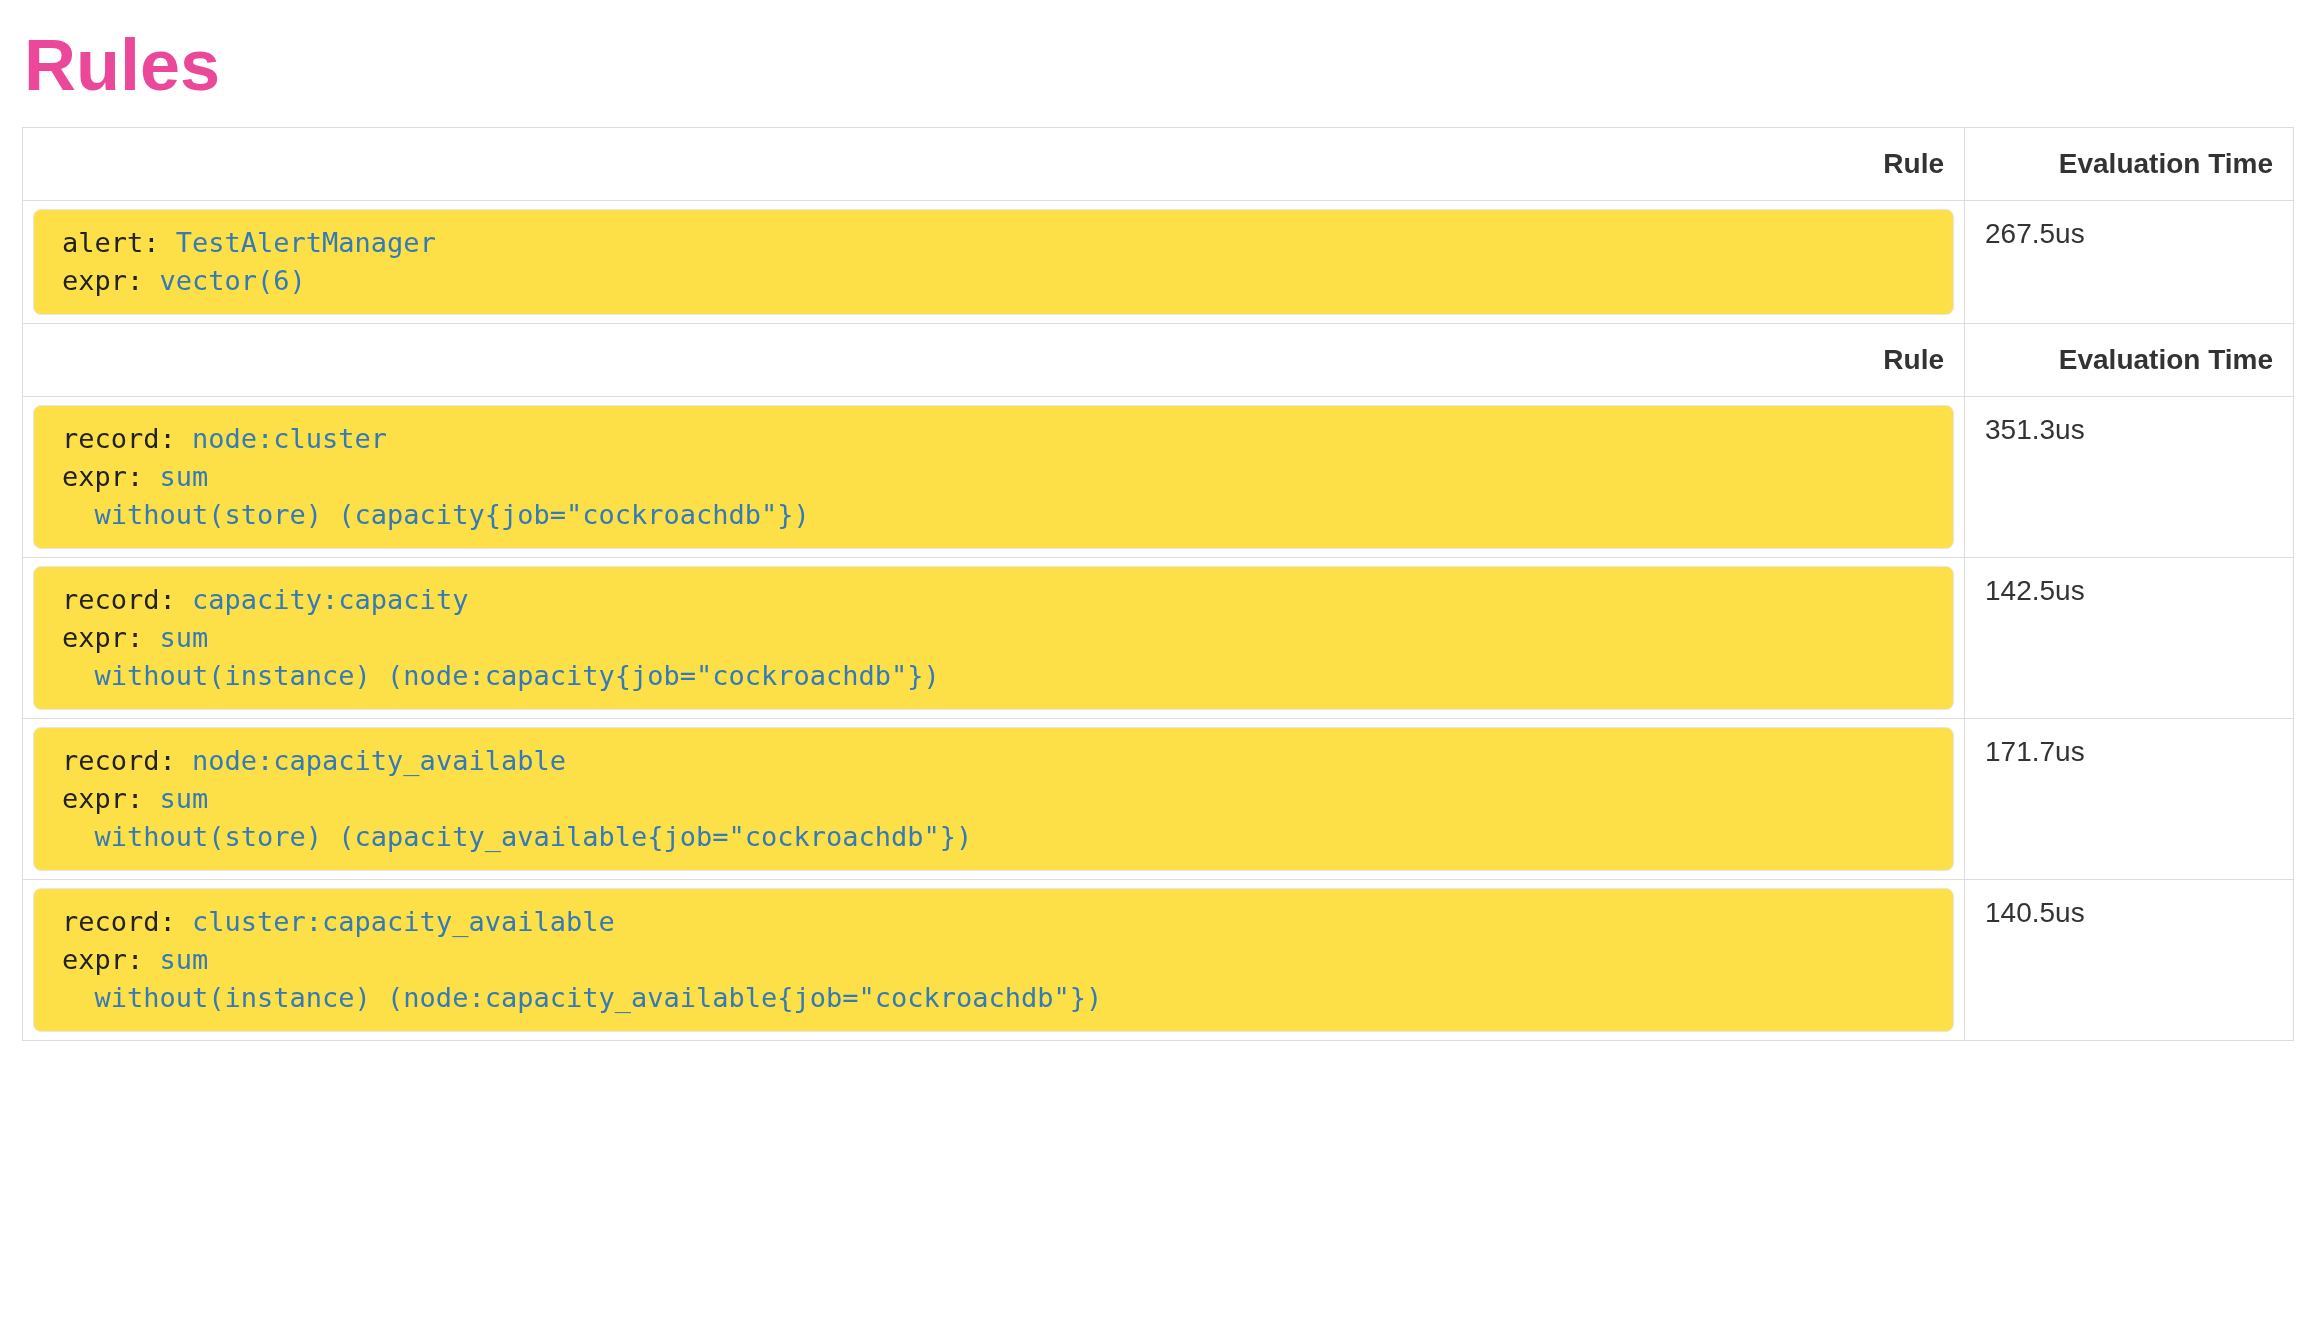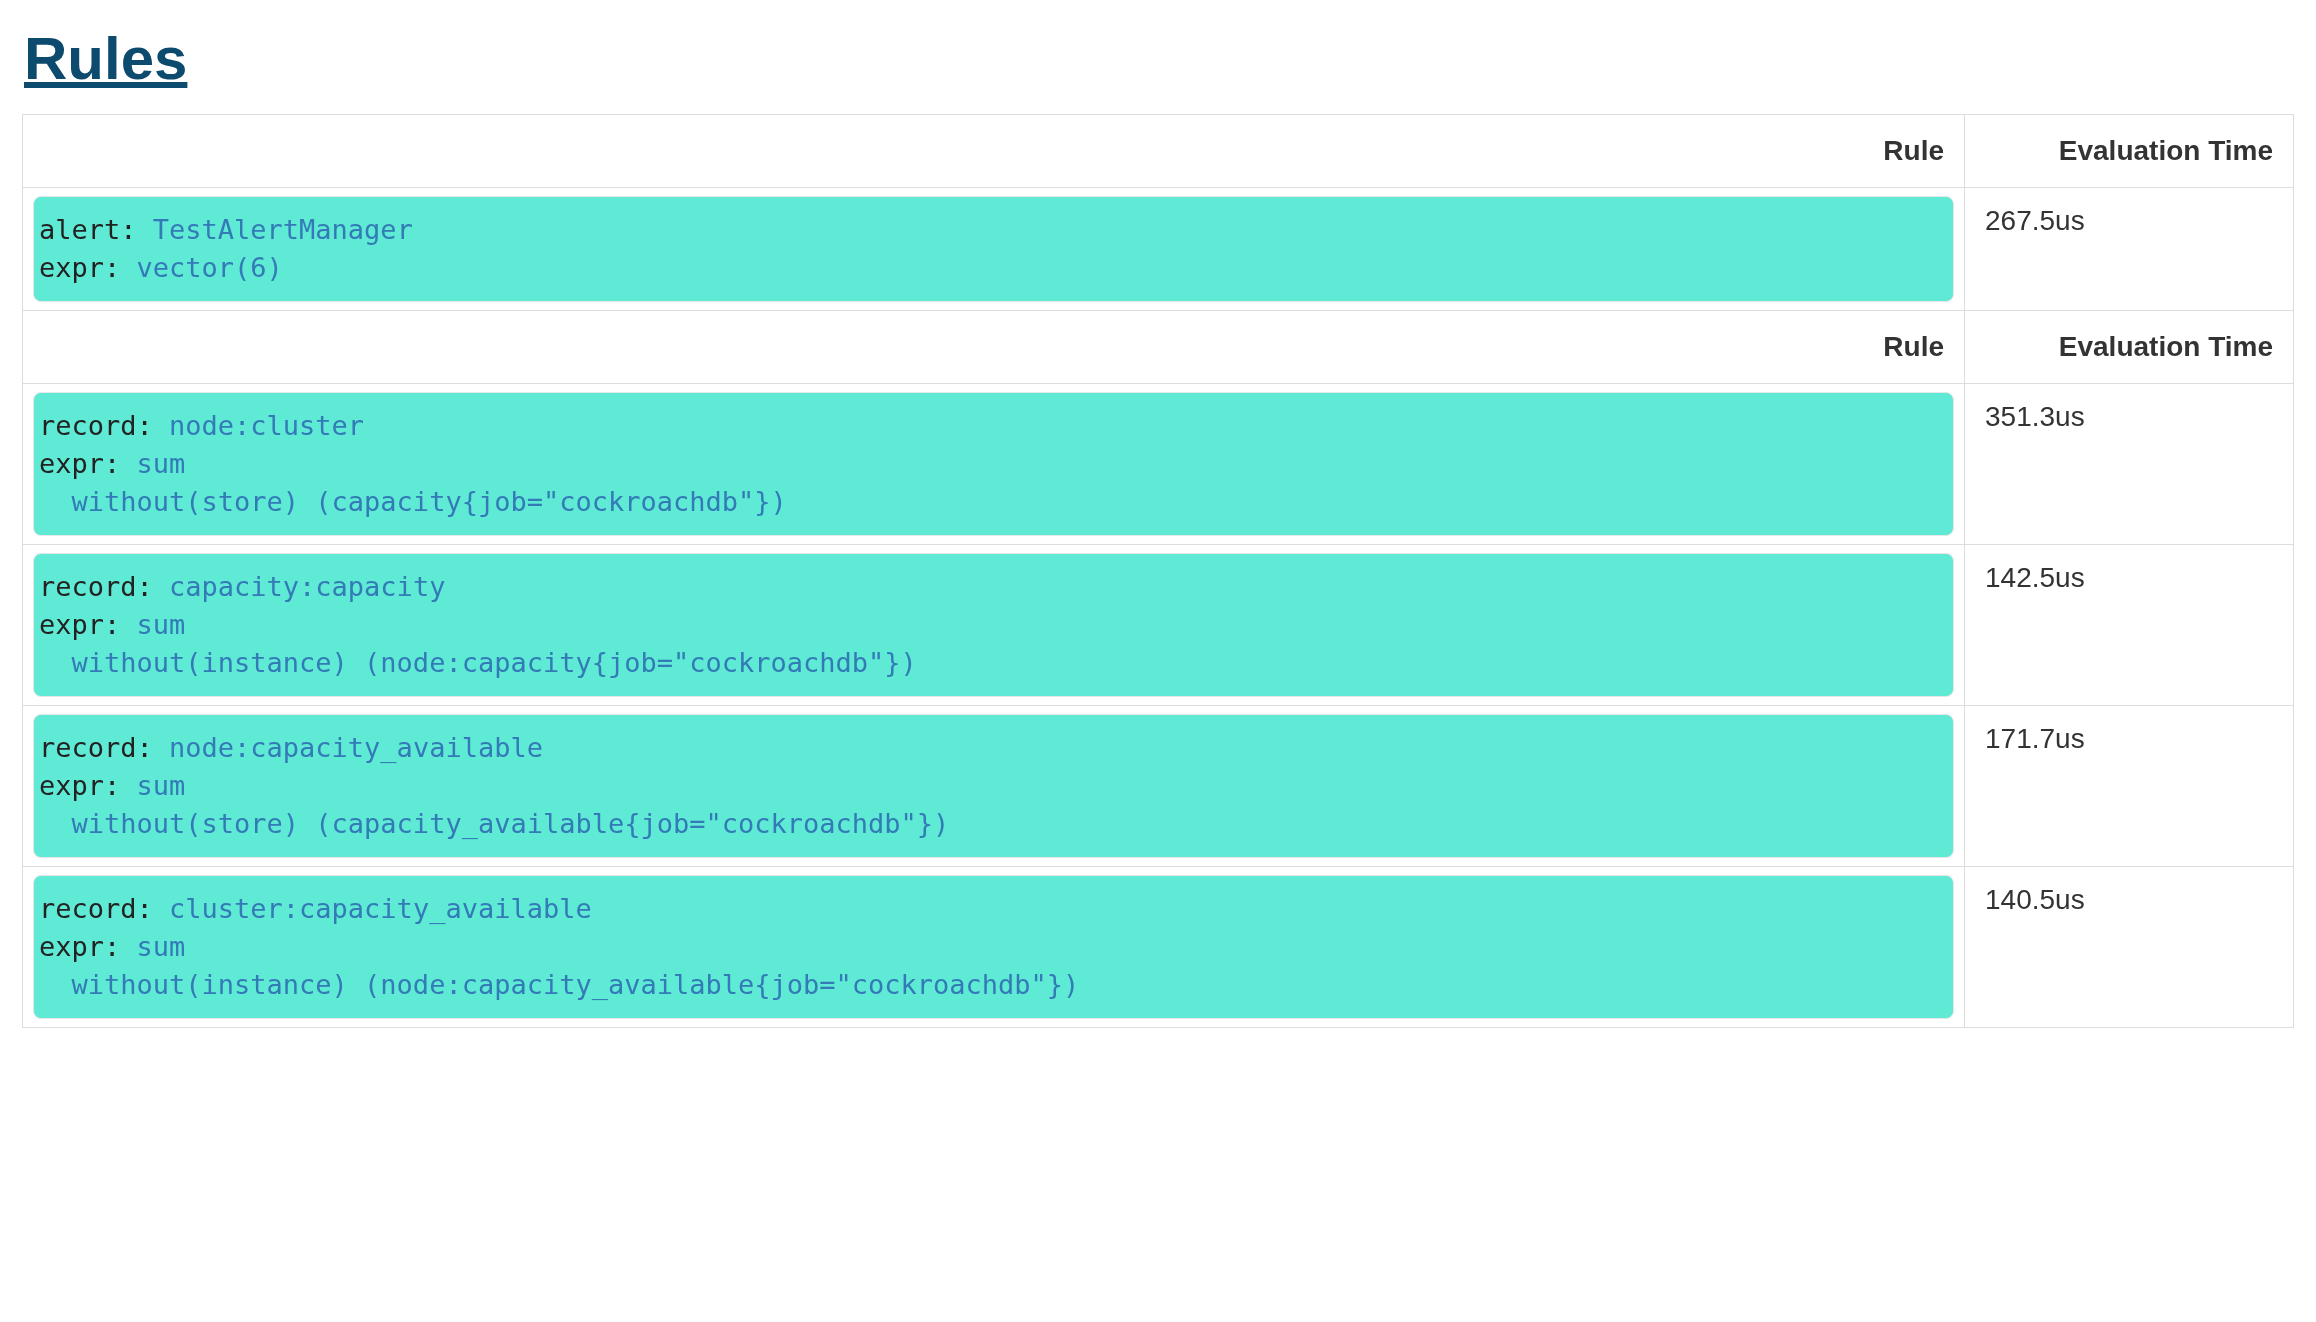--- a/index.html
+++ b/index.html
@@ -7,26 +7,25 @@
     margin: 0; padding: 0;
     width: 2316px; height: 1322px;
     overflow: hidden;
     background: #ffffff;
     font-family: "Liberation Sans", "DejaVu Sans", sans-serif;
     color: #333333;
   }
   .container { padding: 0 22px; }
 
   .page-title {
-    font-size: 60px;
+    font-size: 72px;
     font-weight: 700;
-    color: #0c4a6e;
+    color: #ec4899;
     line-height: 1.1;
     margin: 26px 0 22px 2px;
-    text-decoration: underline;
   }
 
   table.rules-table {
     width: 100%;
     border-collapse: collapse;
     table-layout: fixed;
   }
   col.col-rule { width: auto; }
   col.col-eval { width: 329px; }
 
@@ -50,24 +49,24 @@
     font-weight: 700;
     color: #333333;
     line-height: 36px;
     padding: 18px 20px;
   }
 
   
   td.rule-cell { padding: 8px 10px; }
   .rule-code {
     margin: 0;
-    background: #5eead4;
+    background: #fde047;
     border: 1px solid #e7e7e7;
     border-radius: 8px;
-    padding: 14px 5px;
+    padding: 14px 28px;
     font-family: "DejaVu Sans Mono", "Liberation Mono", monospace;
     font-size: 27px;
     line-height: 38px;
     color: #222222;
   }
   .rule-code .line { white-space: pre; display: block; }
   .kw { color: #222222; }
   a.lnk { color: #337ab7; text-decoration: none; cursor: pointer; }
 
   td.eval-cell {

